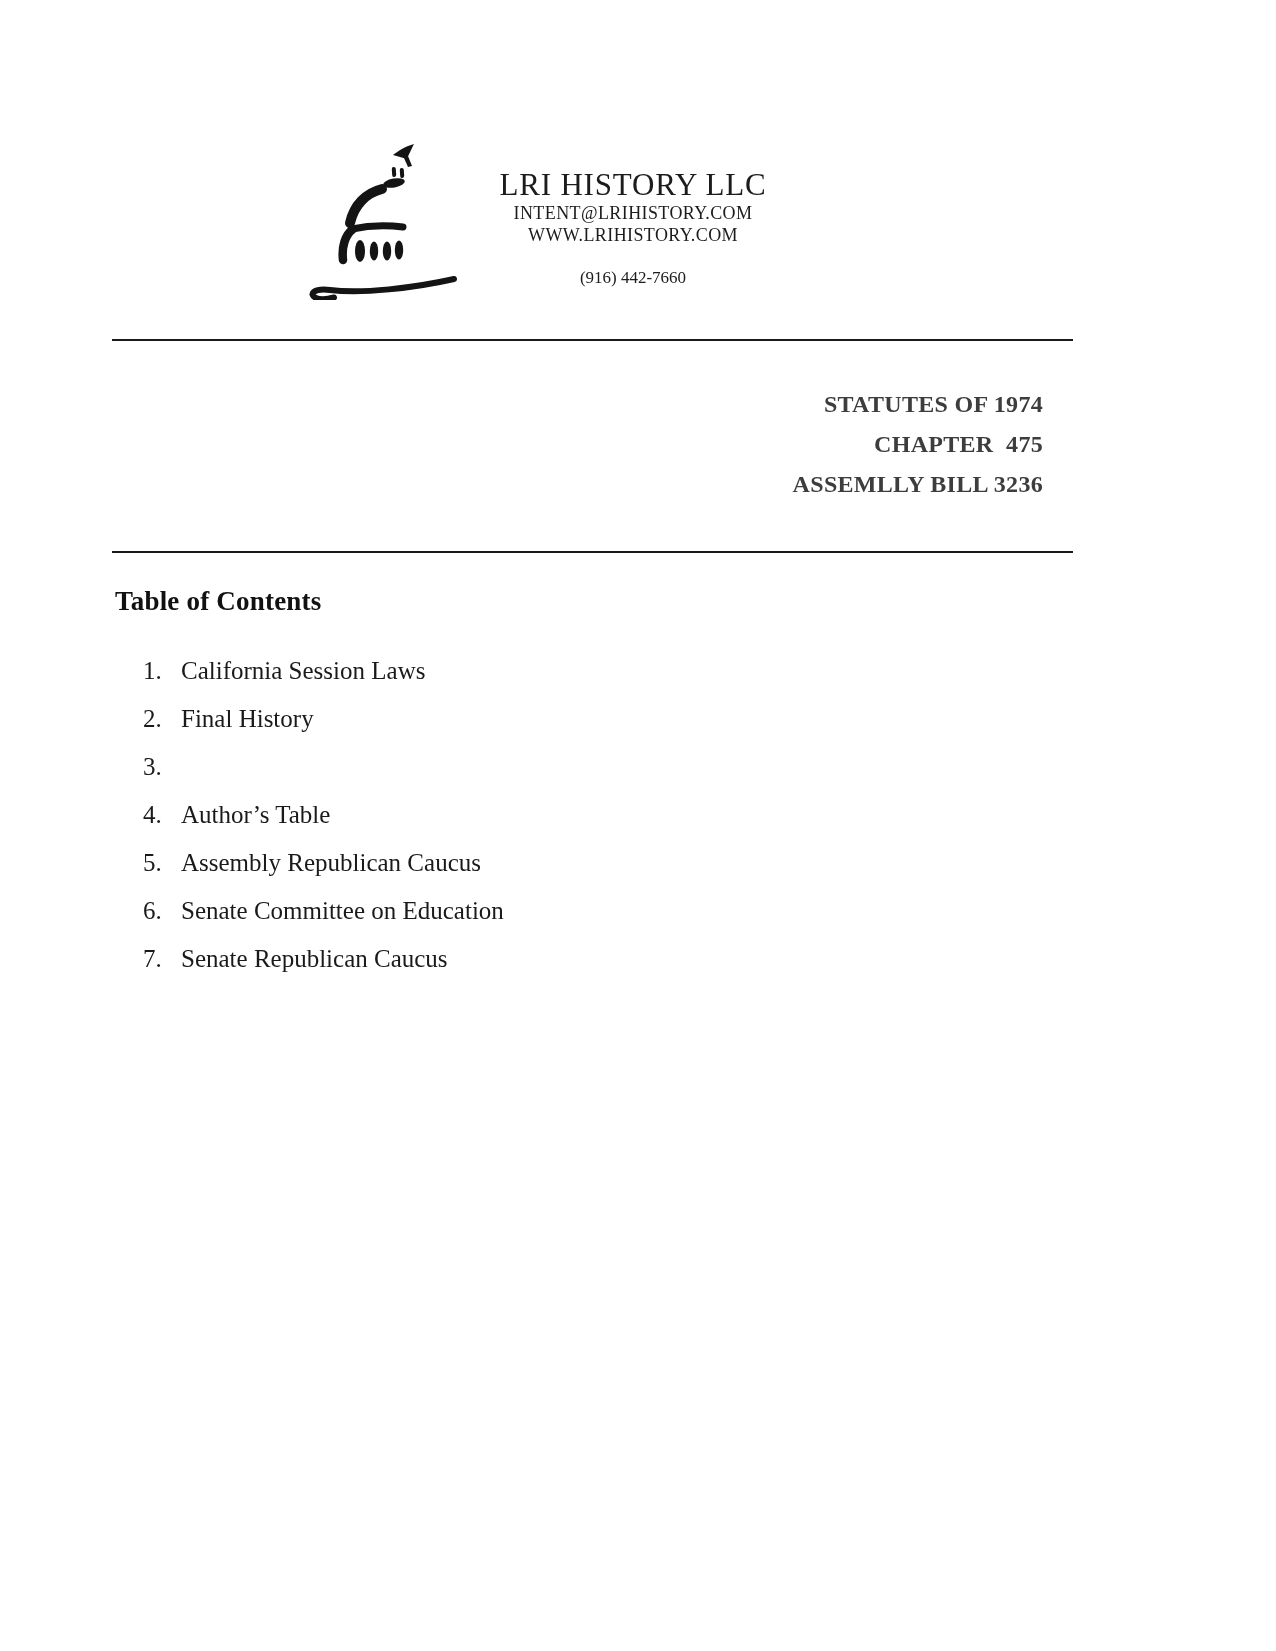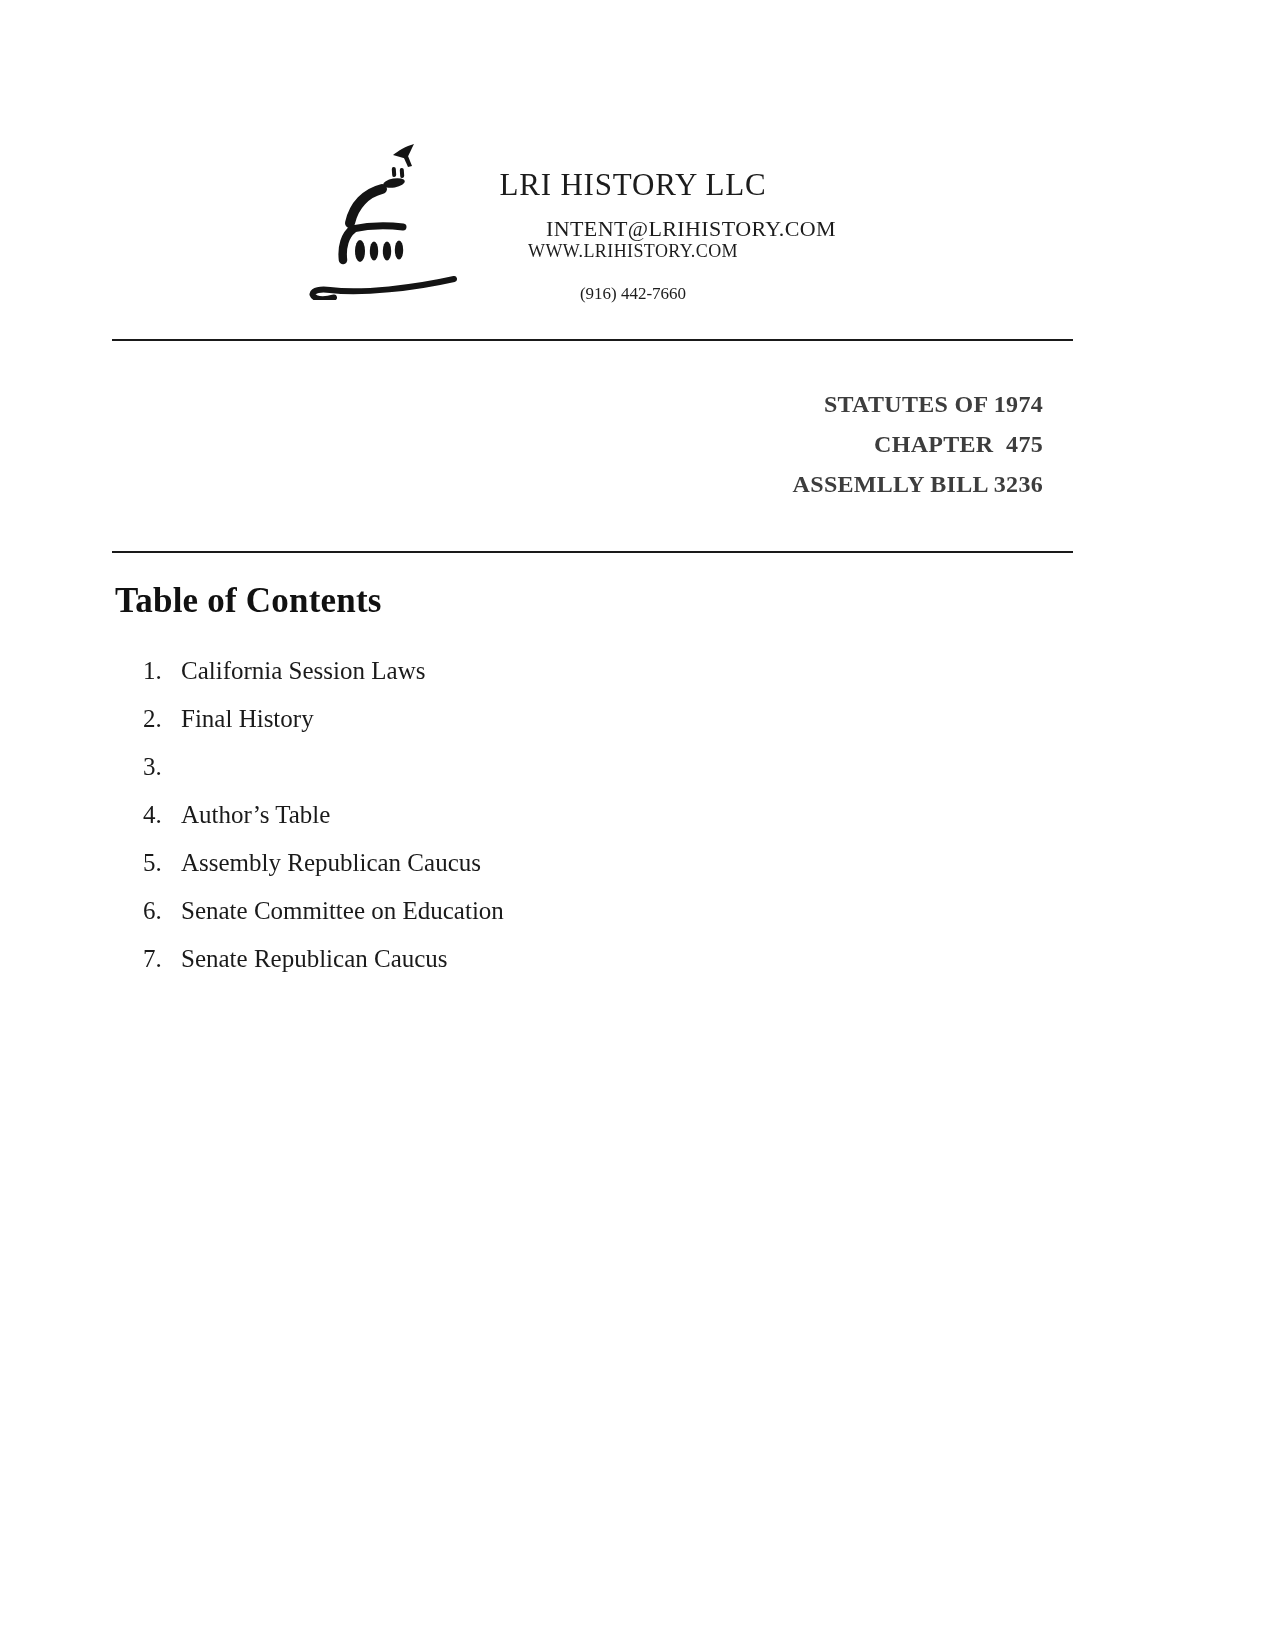--- a/index.html
+++ b/index.html
@@ -30,26 +30,24 @@
     text-align: center;
     color: #1c1c1c;
   }
   .company-name {
     font-size: 31px;
     line-height: 34px;
     letter-spacing: 0.8px;
     white-space: nowrap;
   }
   .contact-email {
-    font-size: 22px;
+    font-size: 18px;
     line-height: 22px;
     letter-spacing: 0.4px;
-    margin-top: 16px;
     white-space: nowrap;
-    text-align: right;
   }
   .contact-website {
     font-size: 18px;
     line-height: 22px;
     letter-spacing: 0.4px;
     white-space: nowrap;
   }
   .contact-phone {
     font-size: 17px;
     line-height: 20px;
@@ -80,21 +78,21 @@
     line-height: 40px;
     letter-spacing: 0.3px;
   }
   .title-line { white-space: pre; }
 
   
   .toc-heading {
     position: absolute;
     left: 115px;
     top: 582px;
-    font-size: 35px;
+    font-size: 27px;
     line-height: 38px;
     font-weight: bold;
     color: #111111;
     letter-spacing: 0.2px;
   }
   .toc-list {
     position: absolute;
     left: 143px;
     top: 656px;
     font-size: 25px;

